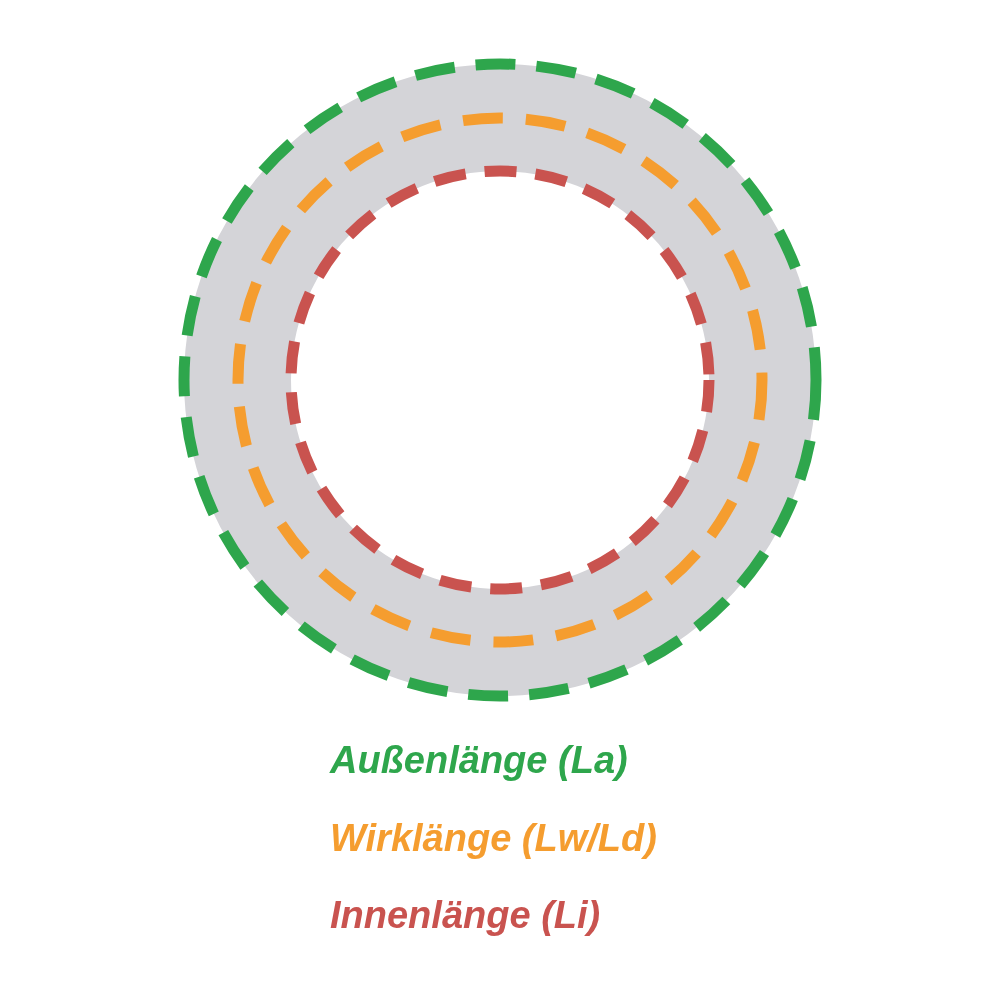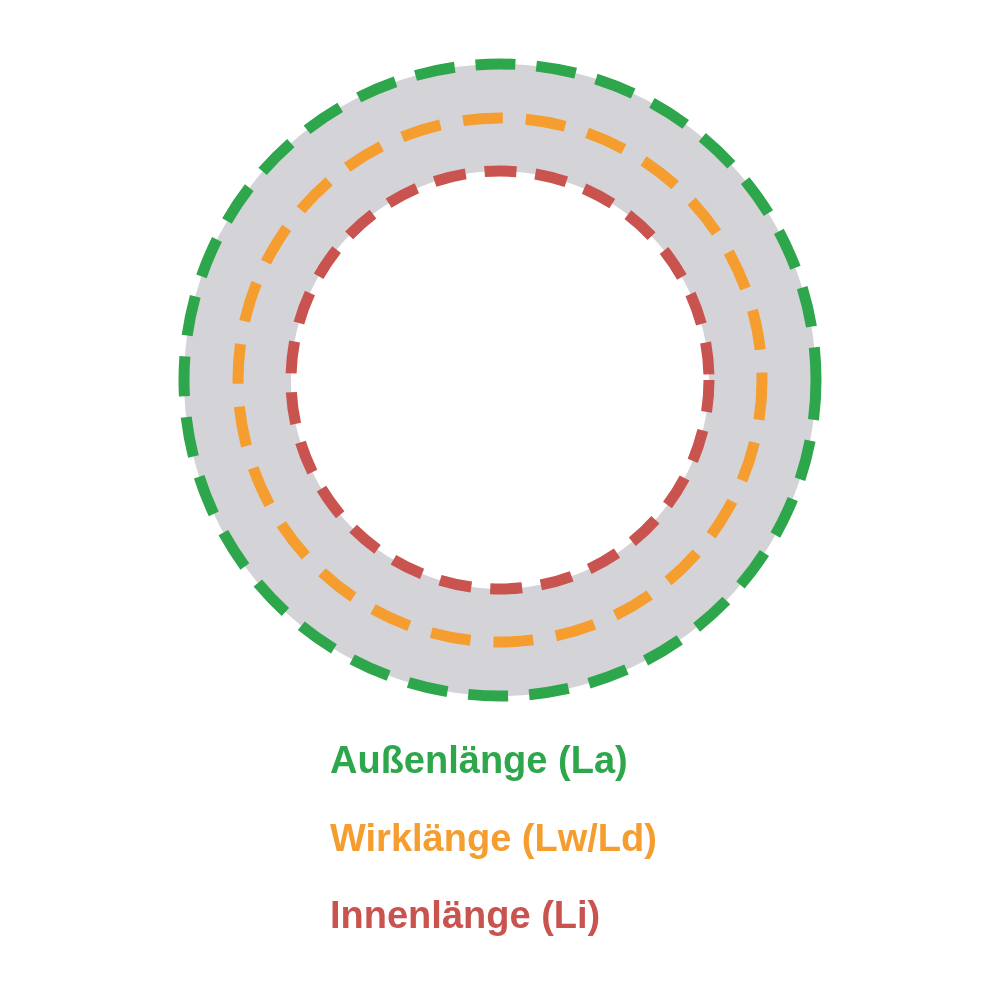--- a/index.html
+++ b/index.html
@@ -8,20 +8,21 @@
     background: #ffffff;
     width: 1000px;
     height: 1000px;
     overflow: hidden;
   }
   .page {
     position: relative;
     width: 1000px;
     height: 1000px;
     background: #ffffff;
+    font-style: italic;
   }
   svg {
     display: block;
   }
   .legend-label {
     font-family: "Liberation Sans", sans-serif;
     font-weight: 700;
     font-size: 38px;
   }
 </style>

